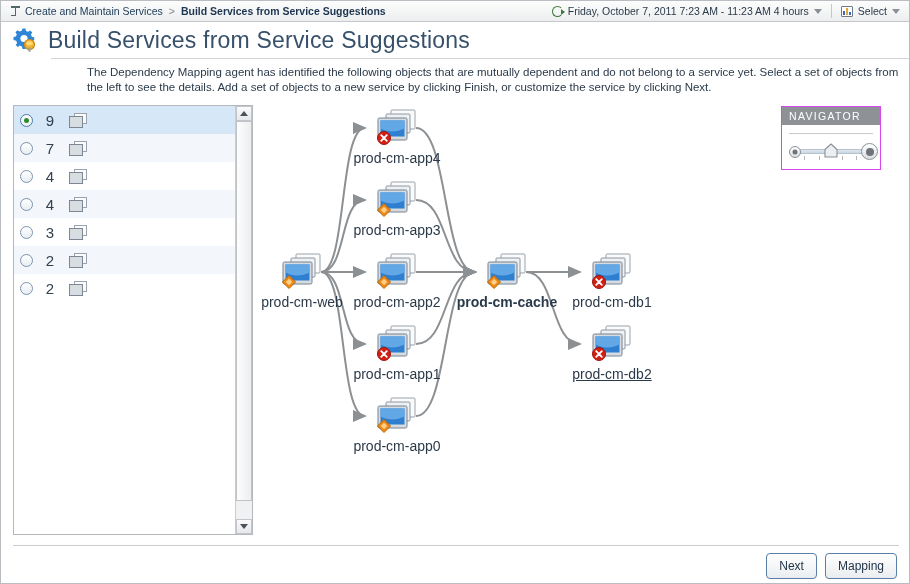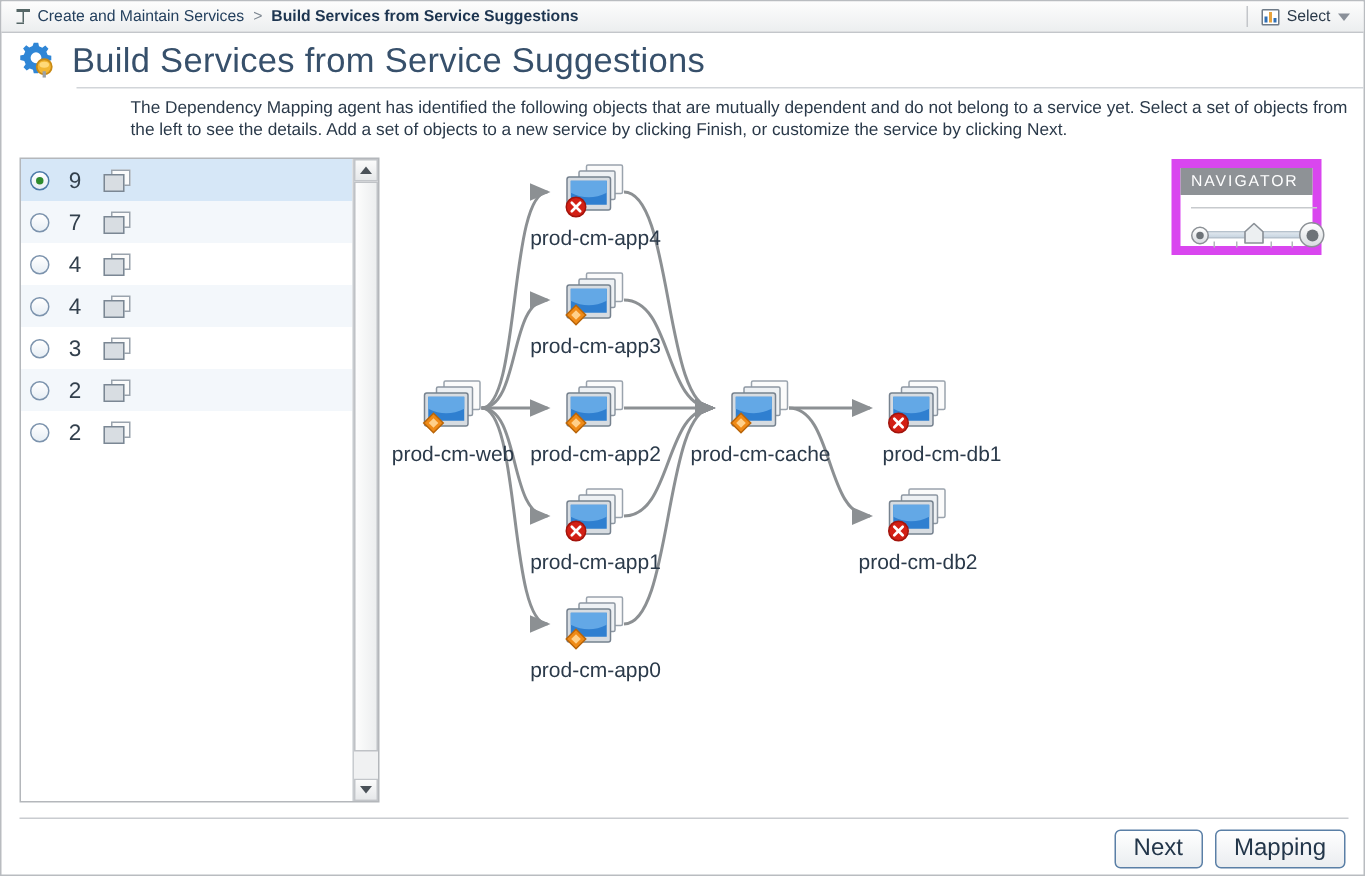--- a/index.html
+++ b/index.html
@@ -97,21 +97,21 @@
 
   
   .canvas{position:absolute;left:258px;top:104px;width:640px;height:430px;}
   .canvas svg{position:absolute;left:0;top:0;}
   .node{position:absolute;width:46px;height:38px;}
   .nlabel{position:absolute;text-align:center;font-size:14px;color:#2b3a4a;white-space:nowrap;}
 
   
   .navigator{
     position:absolute;left:780px;top:105px;width:100px;height:64px;
-    box-sizing:border-box;border:6px solid #d946ef;background:#fff;
+    box-sizing:border-box;border:1px solid #d946ef;background:#fff;
   }
   .nav-head{
     height:18px;background:#8e9296;color:#fff;font-size:10.5px;
     display:flex;align-items:center;padding-left:7px;letter-spacing:1.3px;
   }
   .nav-body{position:relative;height:44px;}
   .nav-rule{position:absolute;left:7px;top:8px;width:84px;height:1px;background:#c7cacd;}
   .slider-track{position:absolute;left:14px;top:24px;width:70px;height:5px;background:linear-gradient(#dfe7ee,#c9d6e2);border:1px solid #b6c2cd;box-sizing:border-box;border-radius:1px;}
   .tick{position:absolute;top:31px;width:1px;height:4px;background:#b3b7bb;}
   .zbtn{position:absolute;border-radius:50%;background:linear-gradient(#ffffff,#d9dde1);border:1px solid #8c9196;box-sizing:border-box;}
@@ -122,40 +122,45 @@
   .zin::after{width:8px;height:8px;}
   .thumb{position:absolute;left:42px;top:18px;width:14px;height:15px;}
 
   
   .foot-rule{position:absolute;left:12px;top:544px;width:886px;height:1px;background:#c9ccd0;}
   .footer{position:absolute;right:12px;top:552px;display:flex;gap:8px;}
   .btn{
     min-width:50px;height:22px;box-sizing:border-box;padding:12px 12px;
     background:linear-gradient(#ffffff,#eaedf0);
     border:1px solid #5a7fa6;border-radius:4px;
-    font-size:16px;color:#23364a;font-family:"Liberation Sans", sans-serif;
+    font-size:12px;color:#23364a;font-family:"Liberation Sans", sans-serif;
     display:flex;align-items:center;justify-content:center;cursor:pointer;
   }
 </style>
 </head>
 <body>
 
 <div class="app">
 
   <div class="topbar">
     <div class="crumb">
       <span class="crumb-icon">
           <i></i>
         </span>
       <a href="#">Create and Maintain Services</a>
       <span class="sep">&gt;</span>
       <span class="cur">Build Services from Service Suggestions</span>
     </div>
 
     <div class="topright">
+      <div class="trgroup">
+        <span class="clock-ico"></span>
+        <span>Friday, October 7, 2011 7:23 AM - 11:23 AM 4 hours</span>
+        <span class="caret"></span>
+      </div>
       <span class="vdiv"></span>
       <div class="trgroup">
         <span class="rep-ico">
             <span></span>
             <span></span>
             <span></span>
           </span>
         <span>Select</span>
         <span class="caret"></span>
       </div>
@@ -361,49 +366,49 @@
             <rect x="12" y="5" width="24" height="19" rx="1" fill="#eef1f4" stroke="#8d97a2"></rect>
             <rect x="4" y="9" width="29" height="22" rx="1.5" fill="#d7dce1" stroke="#76828f"></rect>
             <rect x="6.5" y="11.5" width="24" height="16" fill="#2f7fd0"></rect>
             <path d="M6.5,11.5 h24 v8 c-8,4 -16,4 -24,0 z" fill="#63a8e6"></path>
             <g>
               <path d="M10,22.5 L16.5,29 L10,35.5 L3.5,29 Z" fill="#ef8a16" stroke="#b8650a" stroke-width="1"></path>
               <path d="M10,25.8 L13.2,29 L10,32.2 L6.8,29 Z" fill="#ffd08a"></path>
             </g>
           </svg>
         </div>
-        <div class="nlabel" style="left: 185px; top: 189px; width: 126px;">prod-cm-cache</div>
+        <div class="nlabel" style="left: 185px; top: 189px; width: 126px; font-weight: bold;">prod-cm-cache</div>
         <div class="node" style="left: 330px; top: 148px;">
           <svg width="46" height="38" viewBox="0 0 46 38">
             <rect x="17" y="1" width="24" height="19" rx="1" fill="#fbfbfb" stroke="#9aa3ad"></rect>
             <rect x="12" y="5" width="24" height="19" rx="1" fill="#eef1f4" stroke="#8d97a2"></rect>
             <rect x="4" y="9" width="29" height="22" rx="1.5" fill="#d7dce1" stroke="#76828f"></rect>
             <rect x="6.5" y="11.5" width="24" height="16" fill="#2f7fd0"></rect>
             <path d="M6.5,11.5 h24 v8 c-8,4 -16,4 -24,0 z" fill="#63a8e6"></path>
             <g>
               <circle cx="10" cy="29" r="6.5" fill="#d32015" stroke="#a3140c" stroke-width="1"></circle>
               <path d="M7.2,26.2 L12.8,31.8 M12.8,26.2 L7.2,31.8" stroke="#fff" stroke-width="1.8" stroke-linecap="round"></path>
             </g>
           </svg>
         </div>
-        <div class="nlabel" style="left: 306px; top: 189px; width: 126px;">prod-cm-db1</div>
+        <div class="nlabel" style="left: 290px; top: 189px; width: 126px;">prod-cm-db1</div>
         <div class="node" style="left: 330px; top: 220px;">
           <svg width="46" height="38" viewBox="0 0 46 38">
             <rect x="17" y="1" width="24" height="19" rx="1" fill="#fbfbfb" stroke="#9aa3ad"></rect>
             <rect x="12" y="5" width="24" height="19" rx="1" fill="#eef1f4" stroke="#8d97a2"></rect>
             <rect x="4" y="9" width="29" height="22" rx="1.5" fill="#d7dce1" stroke="#76828f"></rect>
             <rect x="6.5" y="11.5" width="24" height="16" fill="#2f7fd0"></rect>
             <path d="M6.5,11.5 h24 v8 c-8,4 -16,4 -24,0 z" fill="#63a8e6"></path>
             <g>
               <circle cx="10" cy="29" r="6.5" fill="#d32015" stroke="#a3140c" stroke-width="1"></circle>
               <path d="M7.2,26.2 L12.8,31.8 M12.8,26.2 L7.2,31.8" stroke="#fff" stroke-width="1.8" stroke-linecap="round"></path>
             </g>
           </svg>
         </div>
-        <div class="nlabel" style="left: 290px; top: 261px; width: 126px;">prod-cm-db2</div>
+        <div class="nlabel" style="left: 290px; top: 261px; width: 126px; text-decoration: underline;">prod-cm-db2</div>
       </div>
   </div>
 
   <div class="navigator">
     <div class="nav-head">NAVIGATOR</div>
     <div class="nav-body">
       <div class="nav-rule"></div>
       <div class="slider-track"></div>
       <div class="tick" style="left:22px"></div>
       <div class="tick" style="left:37px"></div>

